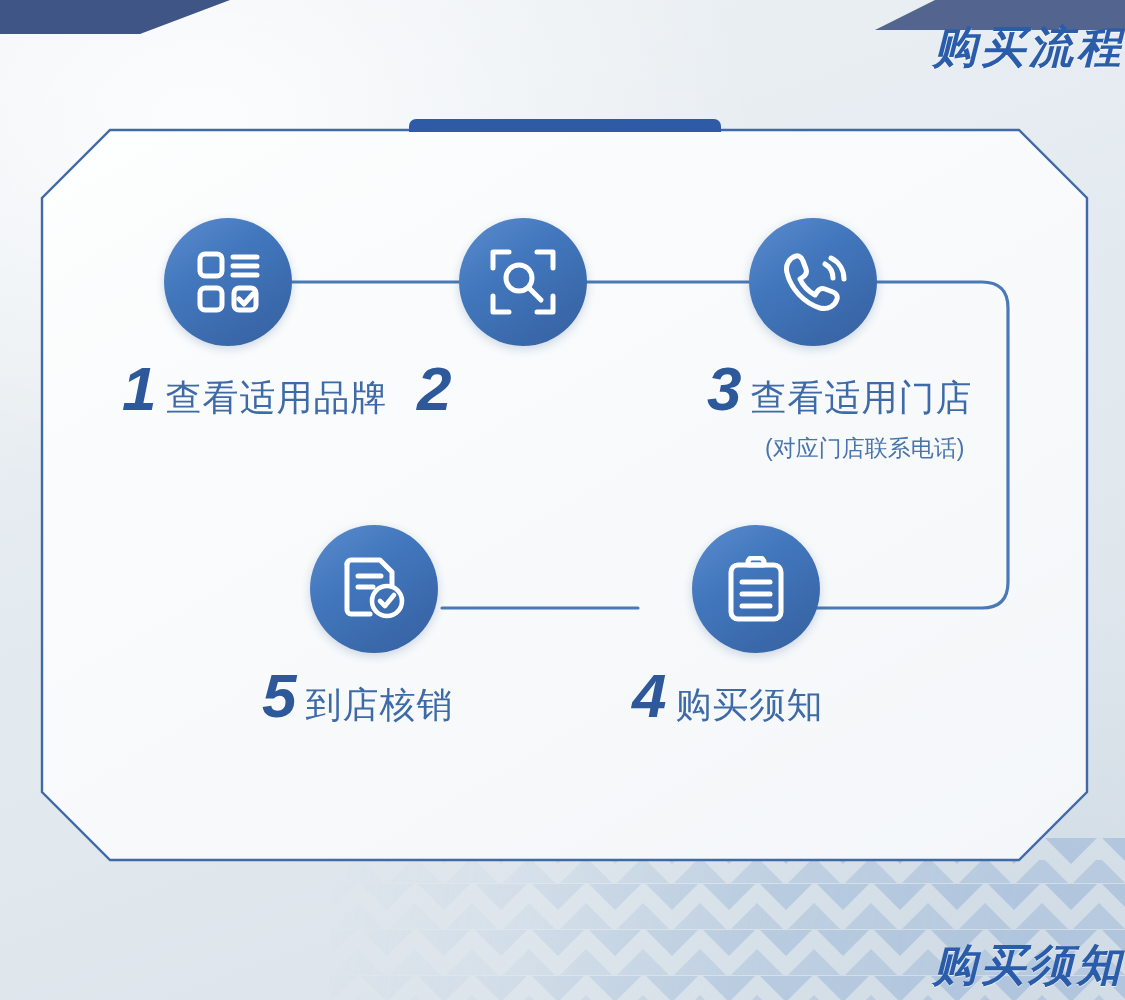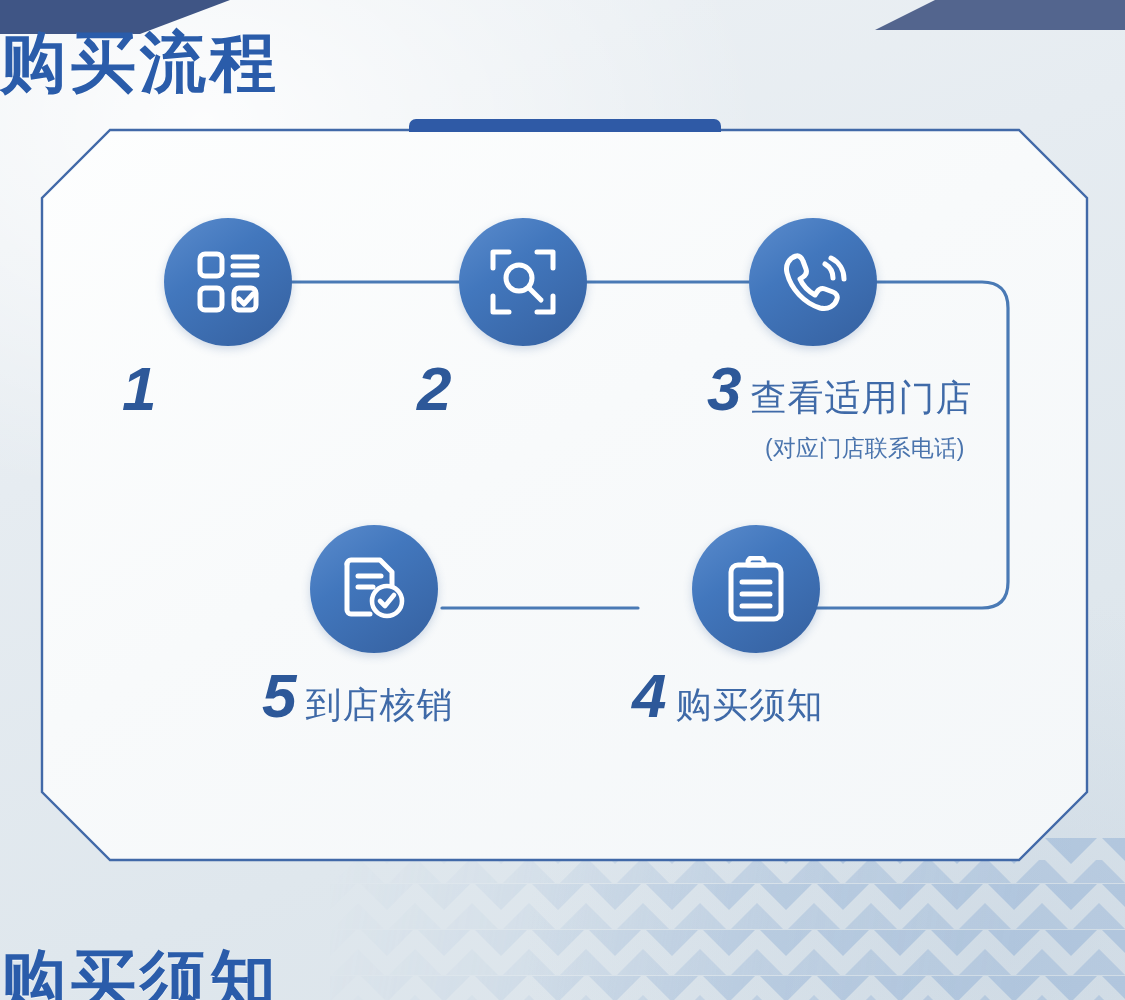--- a/index.html
+++ b/index.html
@@ -55,26 +55,27 @@
     background-size:57px 46px, 57px 46px;
     background-position:28px 23px, 28px 23px;
     -webkit-mask-image:linear-gradient(100deg, rgba(0,0,0,0) 0%, rgba(0,0,0,.2) 22%, rgba(0,0,0,.8) 55%, rgba(0,0,0,1) 85%);
     mask-image:linear-gradient(100deg, rgba(0,0,0,0) 0%, rgba(0,0,0,.2) 22%, rgba(0,0,0,.8) 55%, rgba(0,0,0,1) 85%);
     pointer-events:none;
   }
 
   
   .section-heading {
     position:absolute; left:0; width:100%;
-    text-align:left;
+    text-align:right;
     font-weight:bold;
-    font-size:66px;
+    font-size:44px;
     letter-spacing:4px;
     color:#2a5caa;
     text-shadow:0 1px 0 rgba(255,255,255,.6);
+    font-style:italic;
   }
   #heading-top    { top:18px; }
   #heading-bottom { top:936px; }
 
   
   #flow-card {
     position:absolute;
     left:42px; top:130px;
     width:1045px; height:730px;
   }
@@ -201,20 +202,21 @@
             <rect x="40" y="40" width="22" height="22" rx="5"></rect>
             <line x1="39" y1="9" x2="63" y2="9"></line>
             <line x1="39" y1="18" x2="63" y2="18"></line>
             <line x1="39" y1="27" x2="63" y2="27"></line>
             <polyline points="45,51 50,56 59,46"></polyline>
           </svg>
         </span>
       </div>
       <div class="caption">
         <span class="num">1</span>
+        <span class="label">查看适用品牌</span>
       </div>
     </div>
 
     <div class="step" id="step-2">
       <div class="node">
         <span>
           <svg width="68" height="68" viewBox="0 0 68 68" fill="none" stroke="#ffffff" stroke-width="5" stroke-linecap="round" stroke-linejoin="round">
             <polyline points="20,4 4,4 4,20"></polyline>
             <polyline points="48,4 64,4 64,20"></polyline>
             <polyline points="20,64 4,64 4,48"></polyline>

